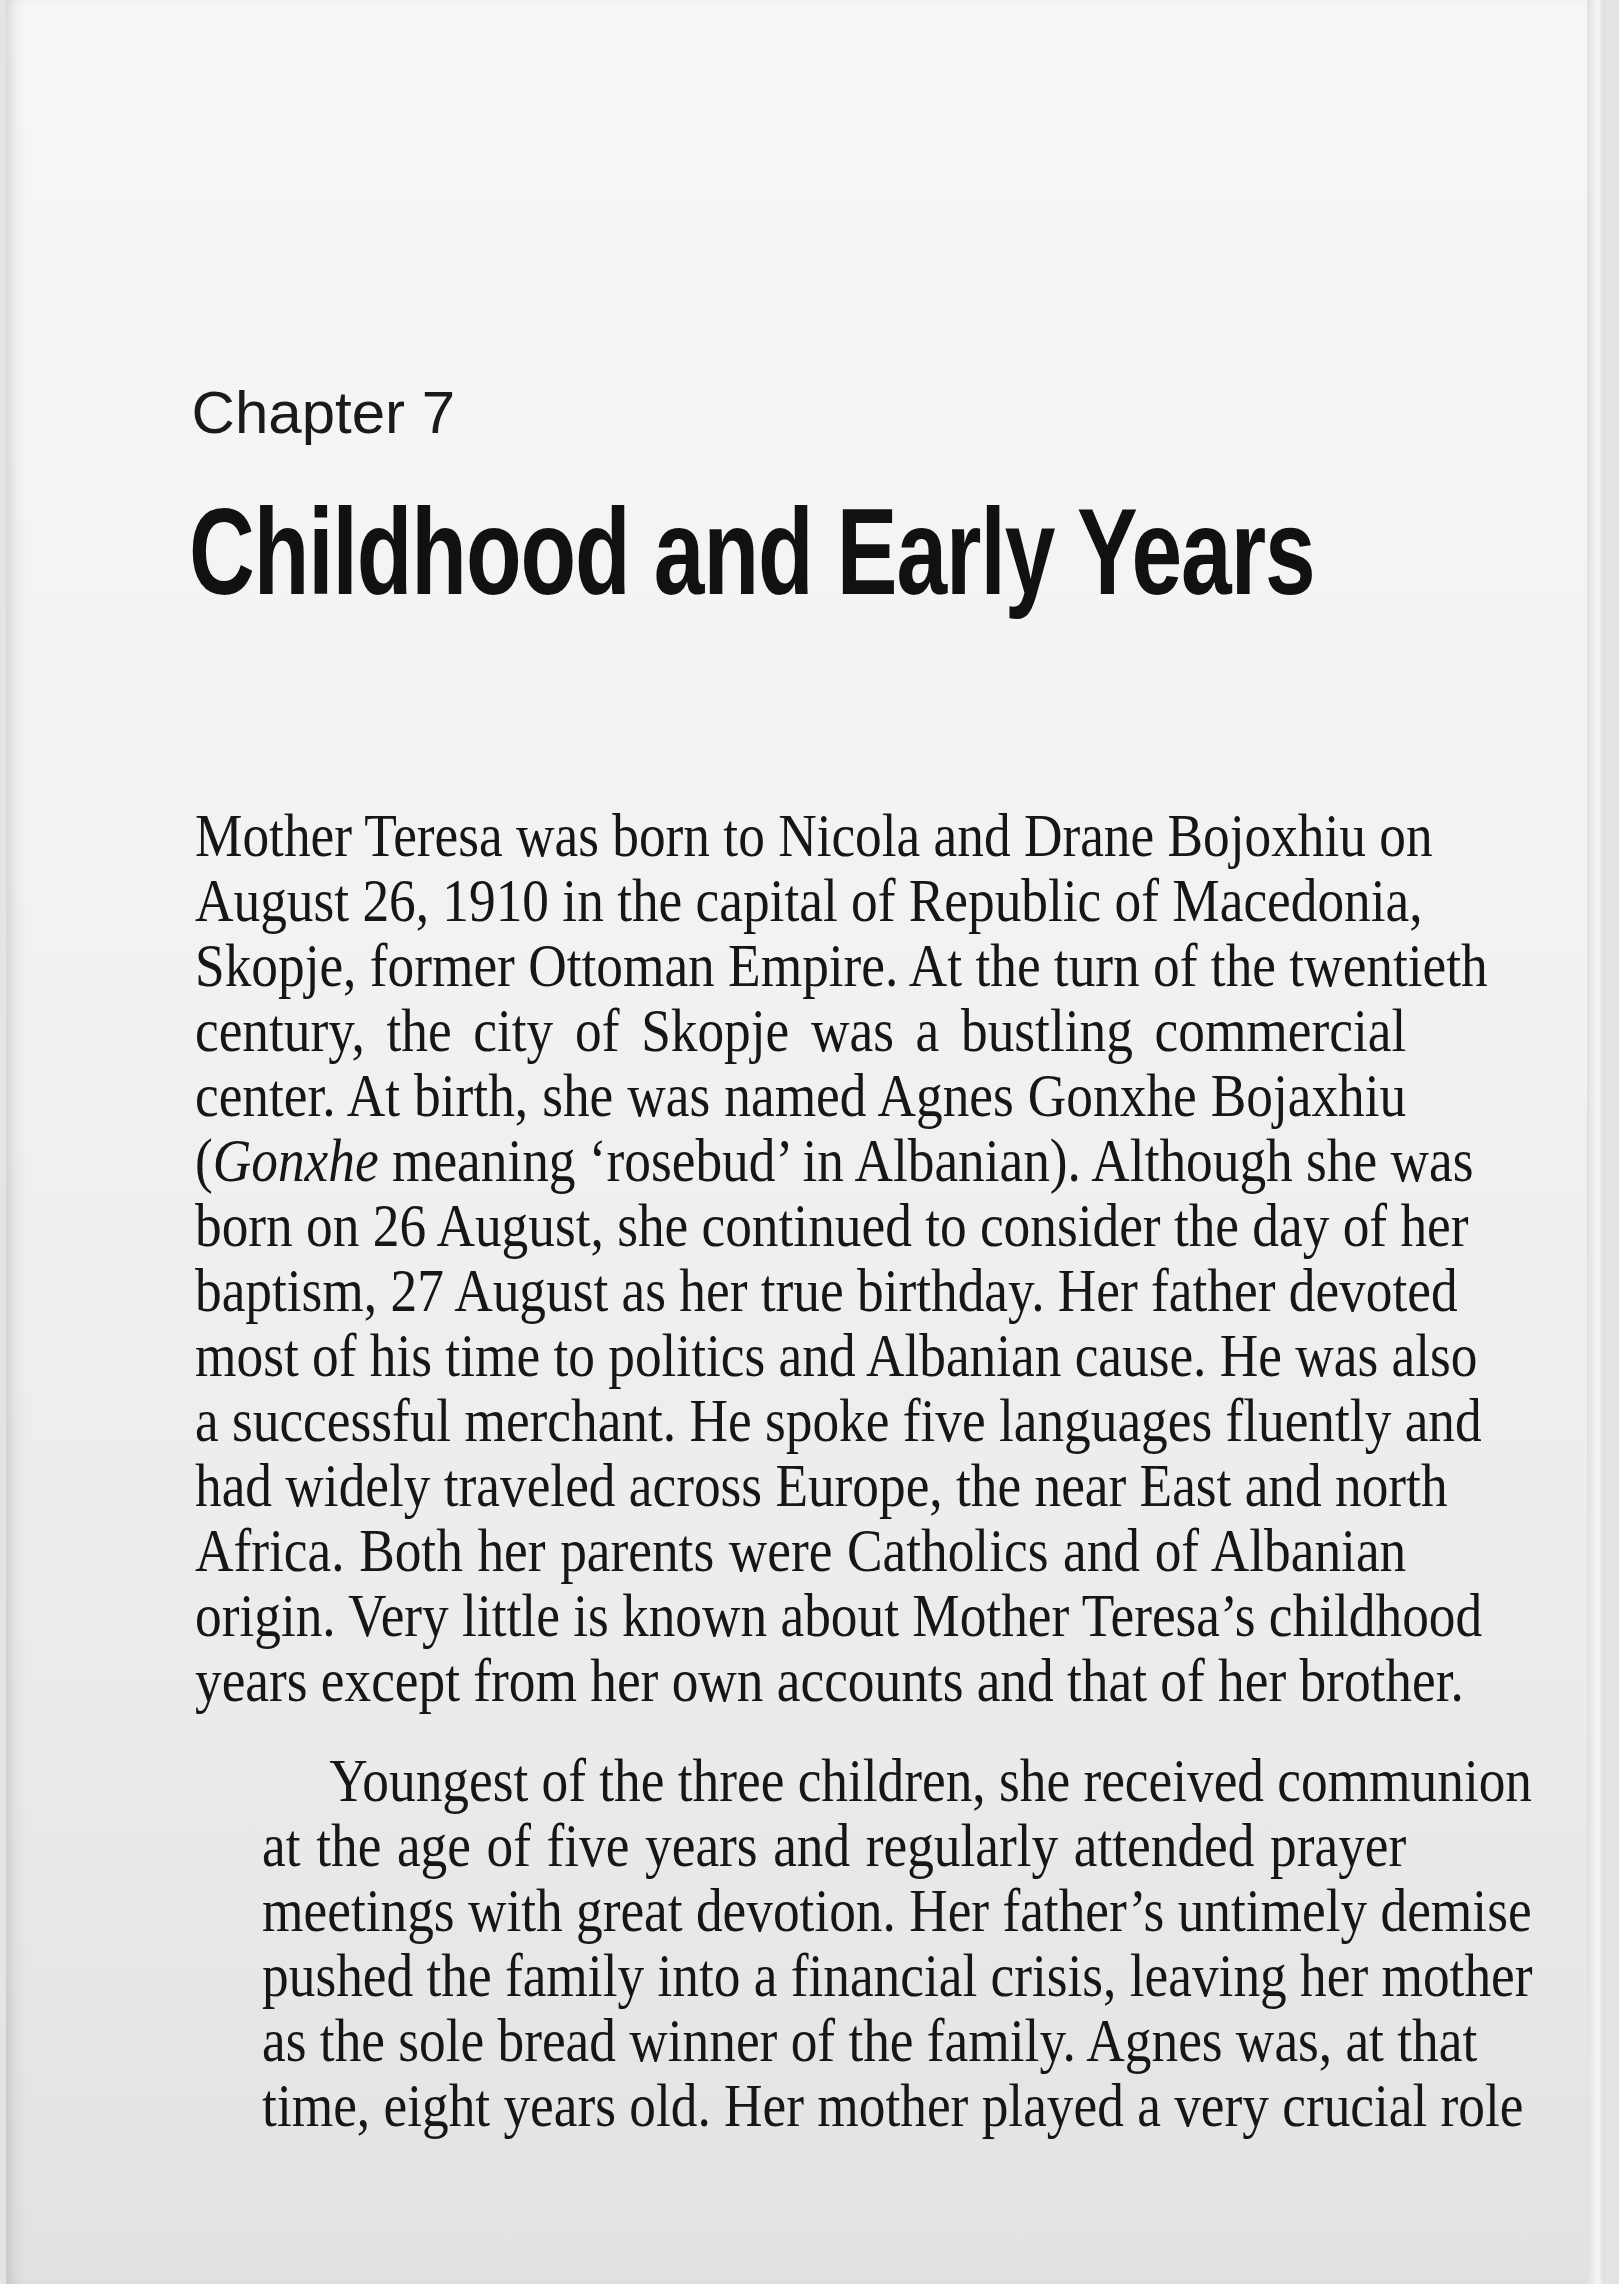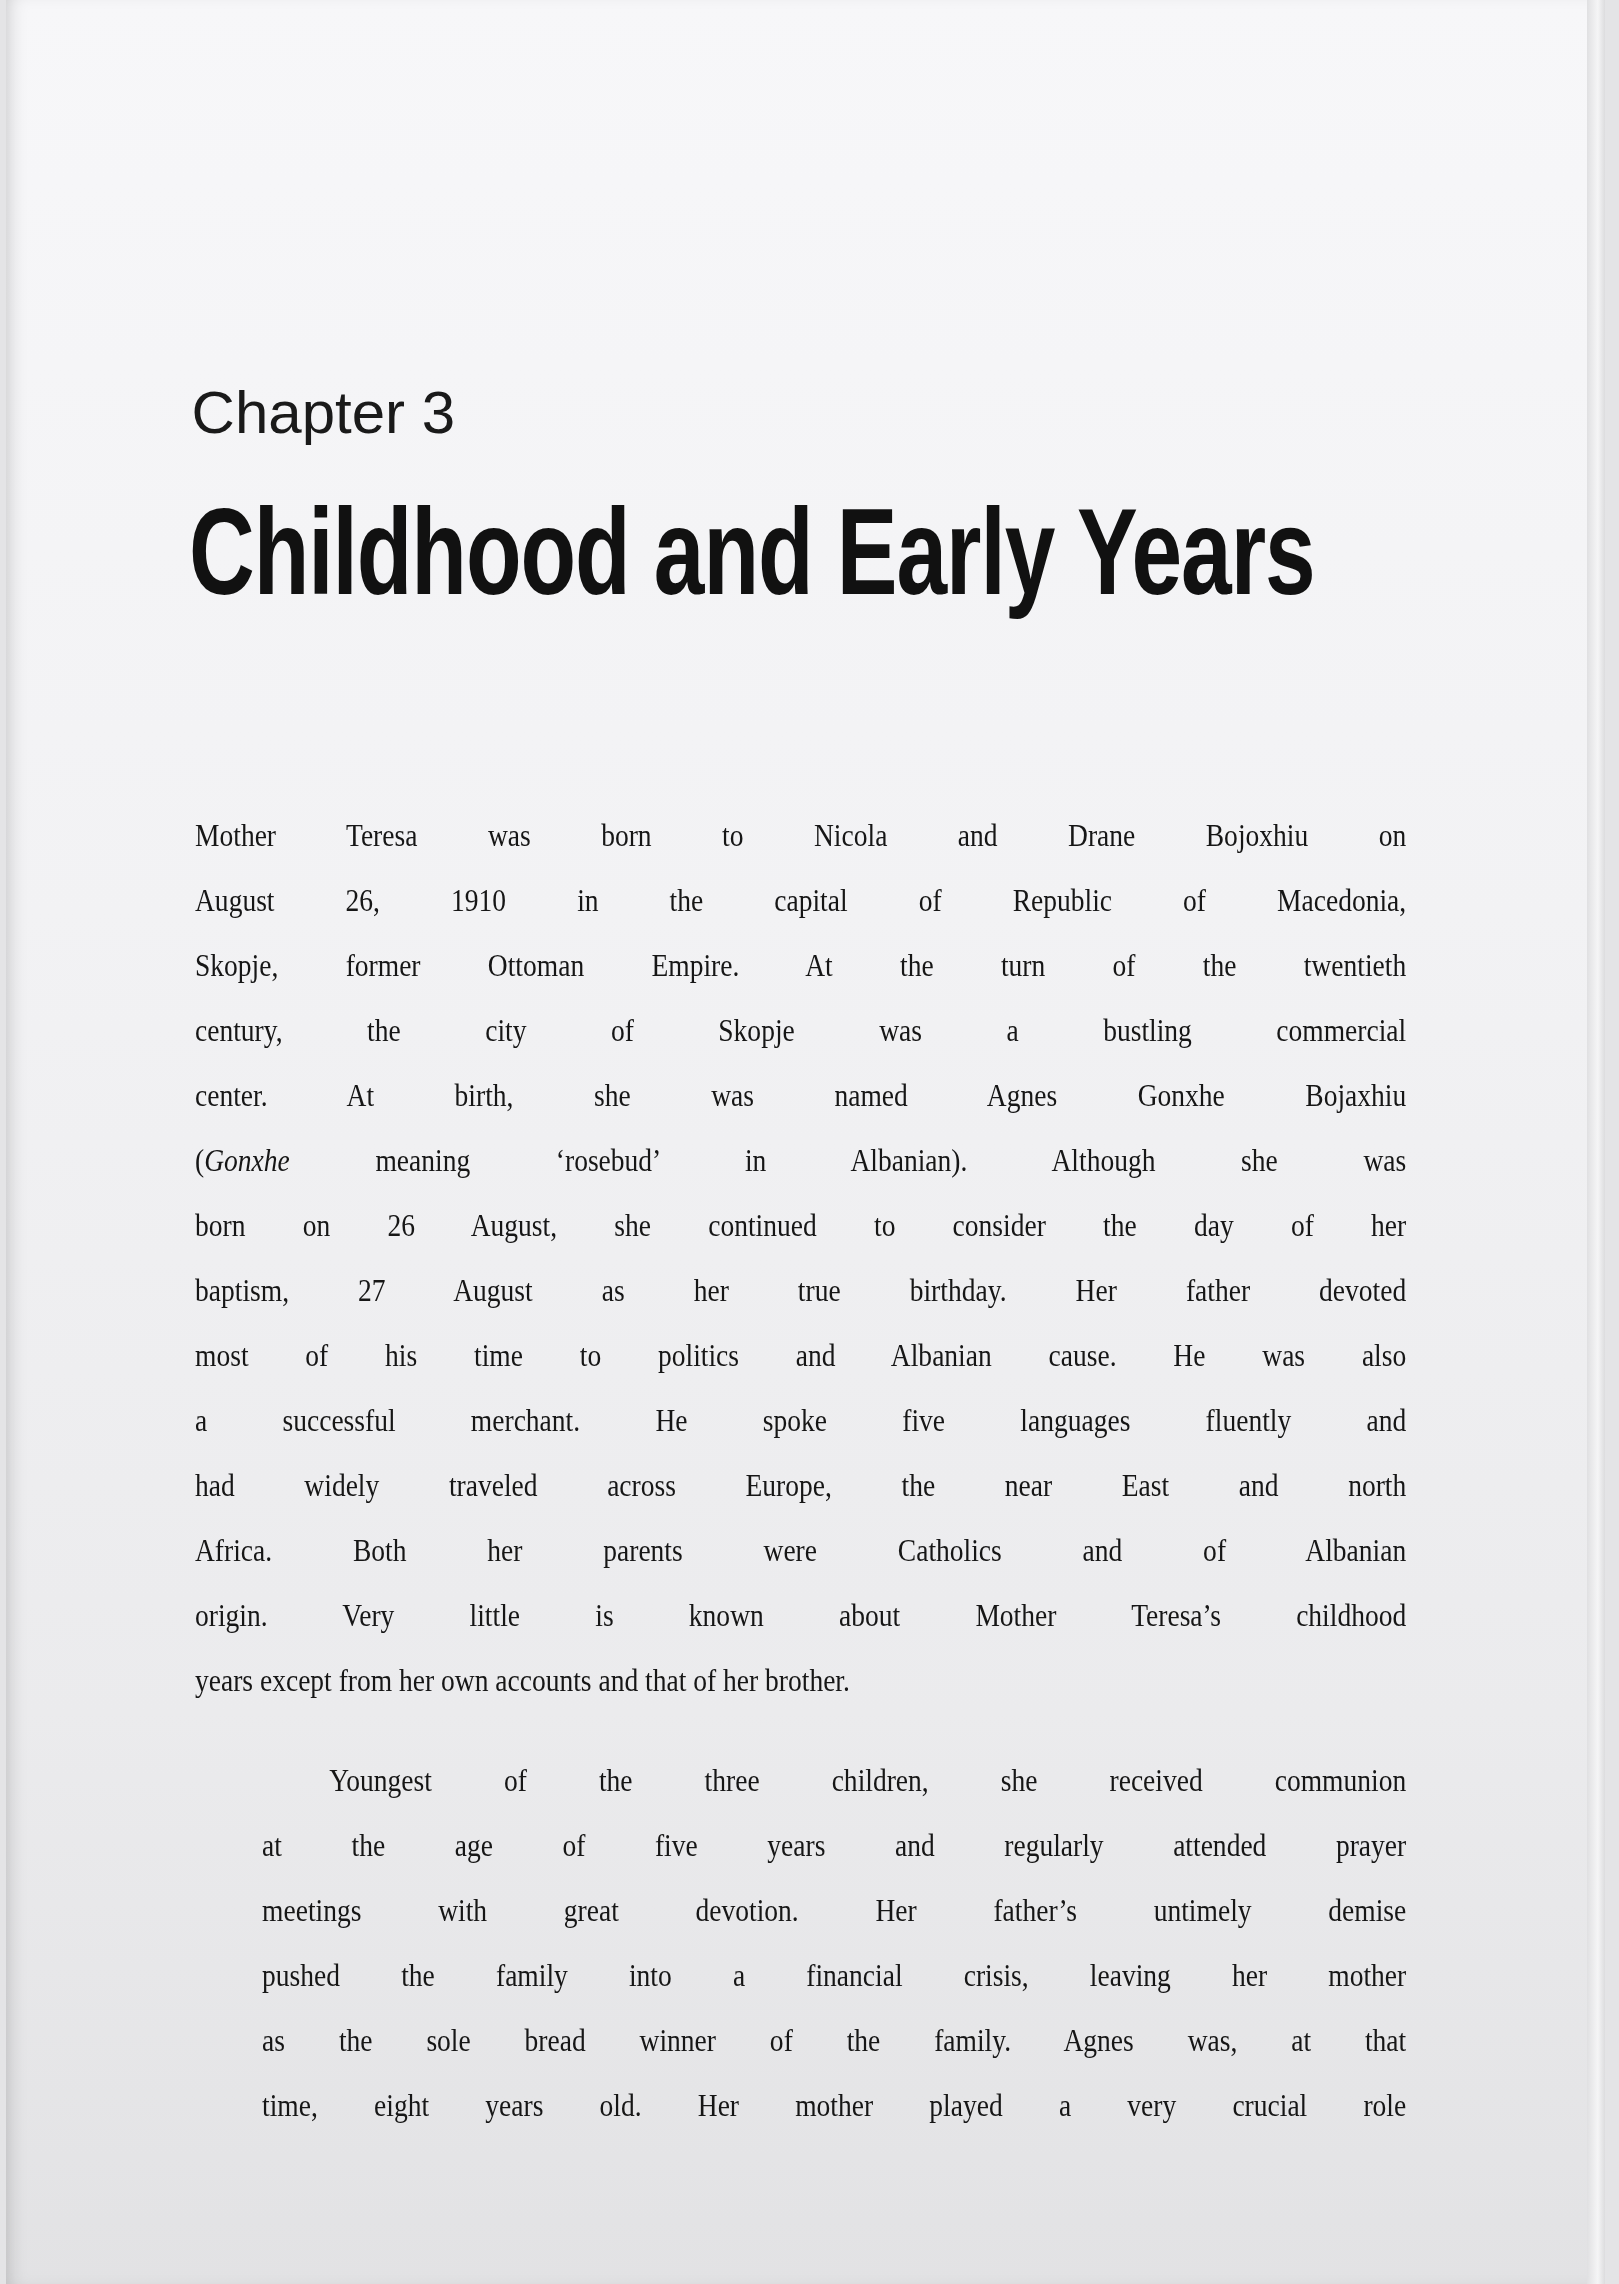--- a/index.html
+++ b/index.html
@@ -54,21 +54,21 @@
       transform-origin: left top;
       white-space: nowrap;
       letter-spacing: -1.4px;
     }
     .body-text {
       position: absolute;
       left: 189px;
       top: 803px;
       width: 1211px;
       font-family: "Liberation Serif", serif;
-      font-size: 32px;
+      font-size: 62px;
       line-height: 65px;
       color: #161616;
       text-align: justify;
     }
     .para {
       margin: 0;
     }
     .para + .para {
       margin-top: 21px;
       text-indent: 78px;
@@ -92,21 +92,21 @@
     em {
       font-style: italic;
     }
   </style>
 </head>
 <body>
 
 <div class="page">
   <div class="page-edge"></div>
 
-  <div class="chapter-label">Chapter 3</div>
+  <div class="chapter-label">Chapter 7</div>
   <div class="chapter-title">Childhood and Early Years</div>
 
   <div class="body-text">
     <div class="para">
       <span class="line">Mother Teresa was born to Nicola and Drane Bojoxhiu on</span>
       <span class="line">August 26, 1910 in the capital of Republic of Macedonia,</span>
       <span class="line">Skopje, former Ottoman Empire. At the turn of the twentieth</span>
       <span class="line">century, the city of Skopje was a bustling commercial</span>
       <span class="line">center. At birth, she was named Agnes Gonxhe Bojaxhiu</span>
       <span class="line"><span>(</span><em>Gonxhe</em><span> meaning ‘rosebud’ in Albanian). Although she was</span></span>

